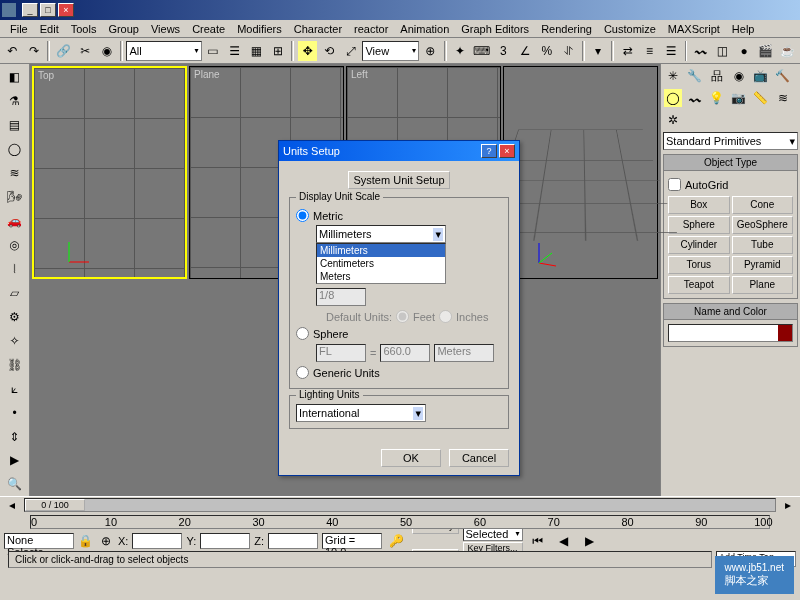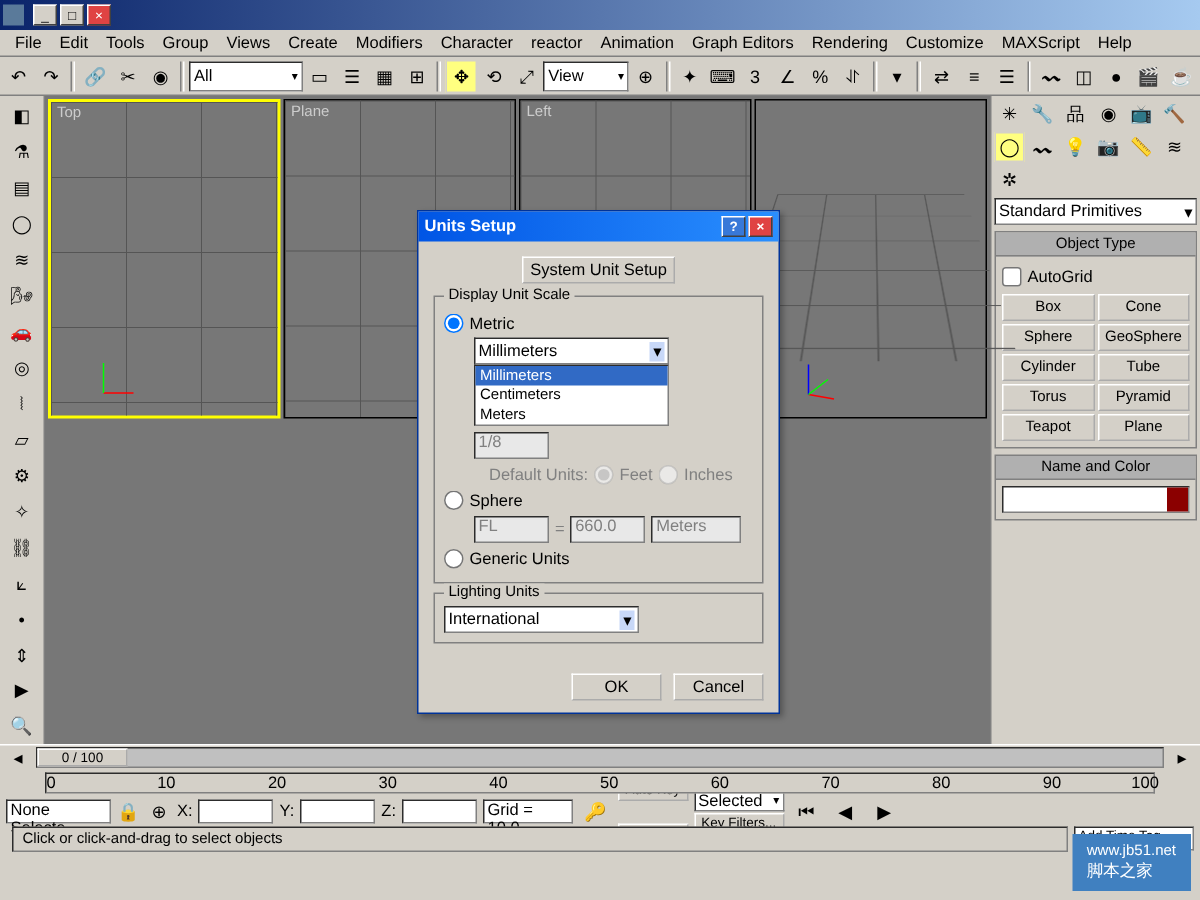--- a/index.html
+++ b/index.html
@@ -43,21 +43,21 @@
 .timeslider .thumb{position:absolute;left:0;width:60px;height:12px;background:#d4d0c8;border:1px outset #fff;text-align:center;font-size:9px}
 .ruler{height:14px;background:#d4d0c8;border:1px inset #808080;margin:2px 30px;position:relative;font-size:9px}
 .ruler span{position:absolute;top:0}
 .bottomrow{display:flex;align-items:center;gap:4px;padding:2px 4px;height:20px}
 .field{background:#fff;border:1px inset #808080;height:16px;padding:0 2px;min-width:50px}
 .btn{background:#d4d0c8;border:1px outset #fff;padding:1px 4px;height:18px}
 .prompt{padding:2px 6px;font-size:10px;color:#000;border:1px inset #808080;background:#d4d0c8;margin:0 4px;flex:1}
 
 
 .dialog{position:absolute;left:278px;top:140px;width:242px;background:#d4d0c8;border:1px solid #003399;box-shadow:2px 2px 4px rgba(0,0,0,0.3);z-index:100}
-.dlg-title{background:linear-gradient(to right,#0055e5,#2a8fff);height:20px;display:flex;align-items:center;padding:0 4px;color:#fff;font-weight:bold}
+.dlg-title{background:linear-gradient(to right,#0055e5,#2a8fff);height:20px;display:flex;align-items:center;padding:0 4px;color:#fff;font-weight:normal}
 .dlg-title .t{flex:1}
 .dlg-body{padding:10px}
 .dlg-body .btn{display:block;margin:0 auto 8px}
 .fieldset{border:1px solid #808080;padding:8px 6px 6px;margin-bottom:6px;position:relative}
 .fieldset>.legend{position:absolute;top:-7px;left:6px;background:#d4d0c8;padding:0 3px;font-size:10px}
 .radio{display:flex;align-items:flex-end;gap:4px;margin:3px 0;font-size:10px}
 .radio input{margin:0}
 .combo{width:130px;height:18px;background:#fff;border:1px inset #808080;display:flex;align-items:center;justify-content:space-between;padding:0 2px;margin-left:20px}
 .combo::after{content:"▾";background:#c8d8f8;padding:0 2px}
 .listbox{margin-left:20px;width:130px;background:#fff;border:1px inset #808080}

